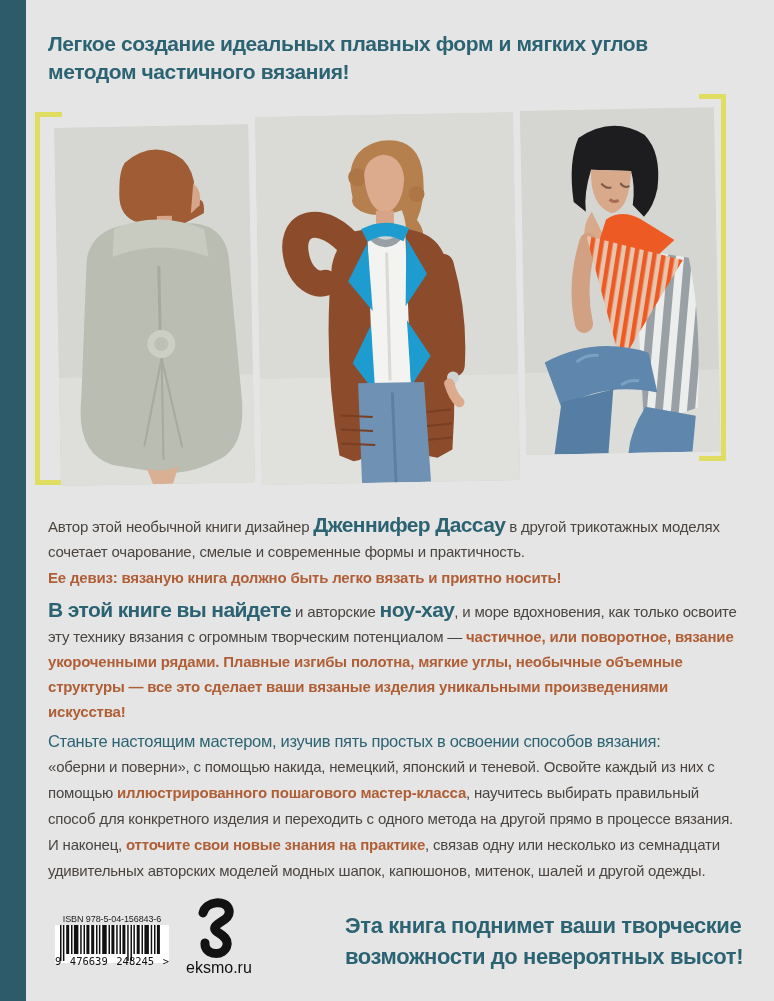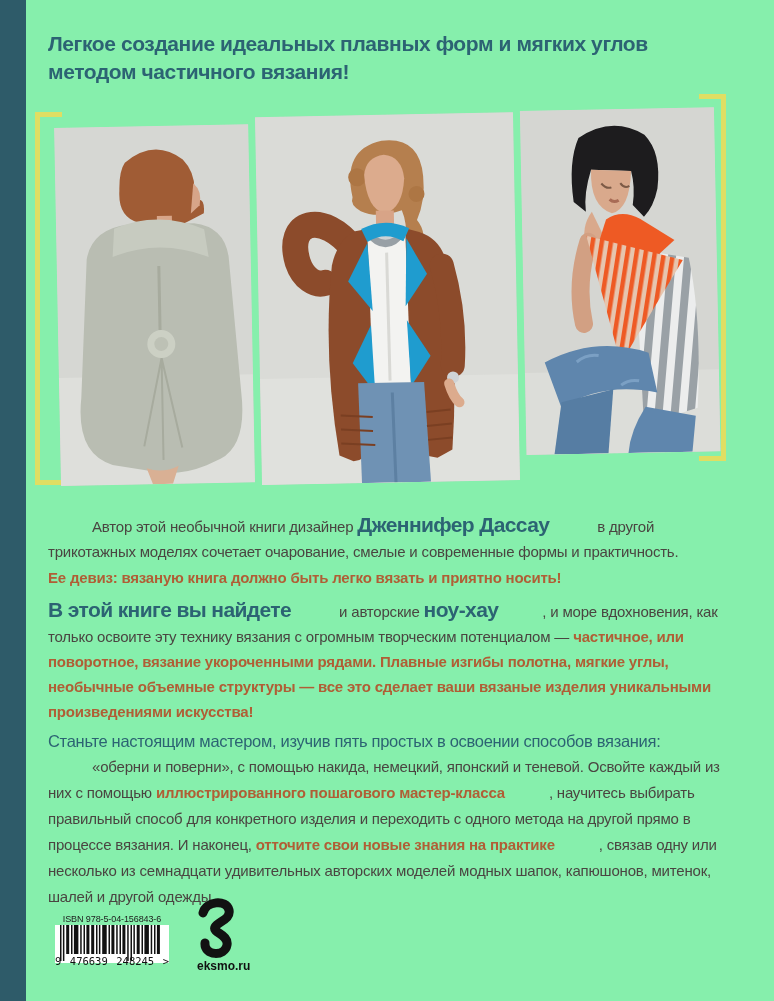--- a/index.html
+++ b/index.html
@@ -8,21 +8,21 @@
     --yellow:#e0de62;
     --band:#2e5b69;
     --body-text:#4a4541;
   }
   *{box-sizing:border-box;margin:0;padding:0;}
   html,body{background:#ffffff;}
   body{
     font-family:"Liberation Sans",sans-serif;
     width:774px;height:1001px;position:relative;overflow:hidden;
   }
-  .page{position:absolute;inset:0;background:#86efac;}
+  .page{position:absolute;inset:0;background:#e5e5e5;}
 
   .spine-band{position:absolute;left:0;top:0;width:26px;height:1001px;background:var(--band);}
 
   .tagline{
     position:absolute;left:48px;top:30px;width:660px;
     font-size:21px;font-weight:700;color:var(--teal);
     line-height:28px;letter-spacing:-0.4px;
   }
 
   .bracket{position:absolute;}
@@ -45,37 +45,37 @@
   .photo-1{width:194px;height:358px;margin-top:8px;}
   .photo-2{width:258px;height:368px;margin-top:1px;}
   .photo-3{width:194px;height:344px;margin-top:0;}
 
   .para{position:absolute;left:48px;width:692px;color:var(--body-text);
     font-size:15px;line-height:25px;letter-spacing:-0.2px;}
   .para-1{top:512px;}
   .para-2{top:597px;}
   .para-3{top:728px;line-height:26px;}
 
-  .seg-normal{color:var(--body-text);margin-left:44px;}
+  .seg-normal{color:var(--body-text);}
   .seg-teal-large{font-size:21px;font-weight:700;color:var(--teal);letter-spacing:-0.6px;line-height:25px;}
   .seg-orange{font-weight:700;color:var(--orange);margin-top:44px;}
   .seg-teal-heading{display:block;font-size:16.5px;font-weight:400;color:var(--teal);letter-spacing:-0.3px;line-height:26px;}
   .motto{margin-top:1px;font-weight:700;color:var(--orange);}
 
   .footer-row{position:absolute;left:0;top:896px;width:616px;height:90px;}
 
   .barcode-block{position:absolute;left:55px;top:18px;width:114px;text-align:center;}
   .isbn-label{font-size:9px;letter-spacing:-0.1px;color:#1c1c1c;white-space:nowrap;}
   .barcode-svg{display:block;margin-top:1px;}
   .barcode-digits{display:flex;justify-content:space-between;align-items:baseline;
     font-family:"DejaVu Sans Mono",monospace;font-size:10.5px;color:#111;margin-top:-8px;}
 
   .eksmo-block{position:absolute;left:186px;top:2px;width:58px;text-align:center;}
   .eksmo-logo{display:block;margin:0 auto;}
-  .eksmo-url{font-size:12px;font-weight:700;color:#111;margin-top:1px;margin-left:11px;}
+  .eksmo-url{font-size:16px;font-weight:400;color:#111;margin-top:1px;}
 
   .promo{position:absolute;left:345px;top:14px;width:410px;
     font-size:22px;font-weight:700;color:var(--teal);line-height:31px;letter-spacing:-0.4px;}
 </style>
 </head>
 <body>
 
 <div class="page">
 
   <div class="spine-band"></div>
@@ -219,15 +219,19 @@
       </div>
     </div>
 
     <div class="eksmo-block">
       <svg class="eksmo-logo" width="44" height="60" viewBox="0 0 44 60">
         <path d="M10 15 C 13 3 33 1 36 12 C 38 22 25 23 22 29 C 19 35 36 36 34 47 C 32 59 11 58 12 45" fill="none" stroke="#121212" stroke-width="9" stroke-linecap="round"></path>
       </svg>
       <div class="eksmo-url">eksmo.ru</div>
     </div>
 
+    <div class="promo">
+      <div>Эта книга поднимет ваши творческие</div>
+      <div>возможности до невероятных высот!</div>
+    </div>
 
   </div>
 </div>
 
 </body></html>

